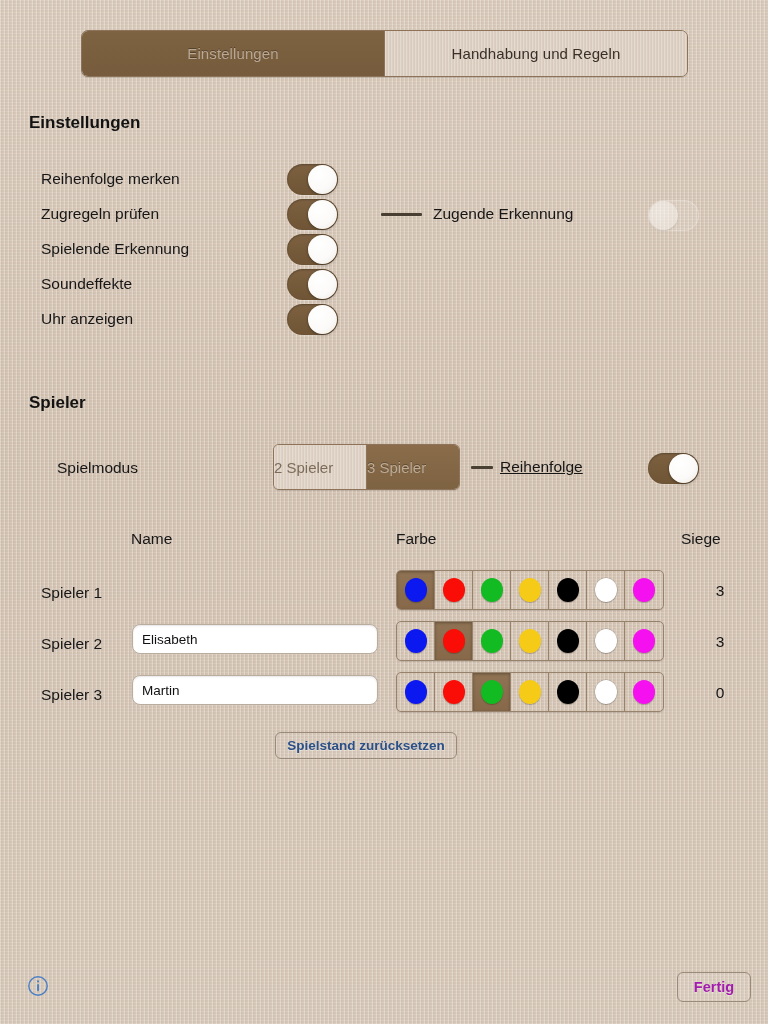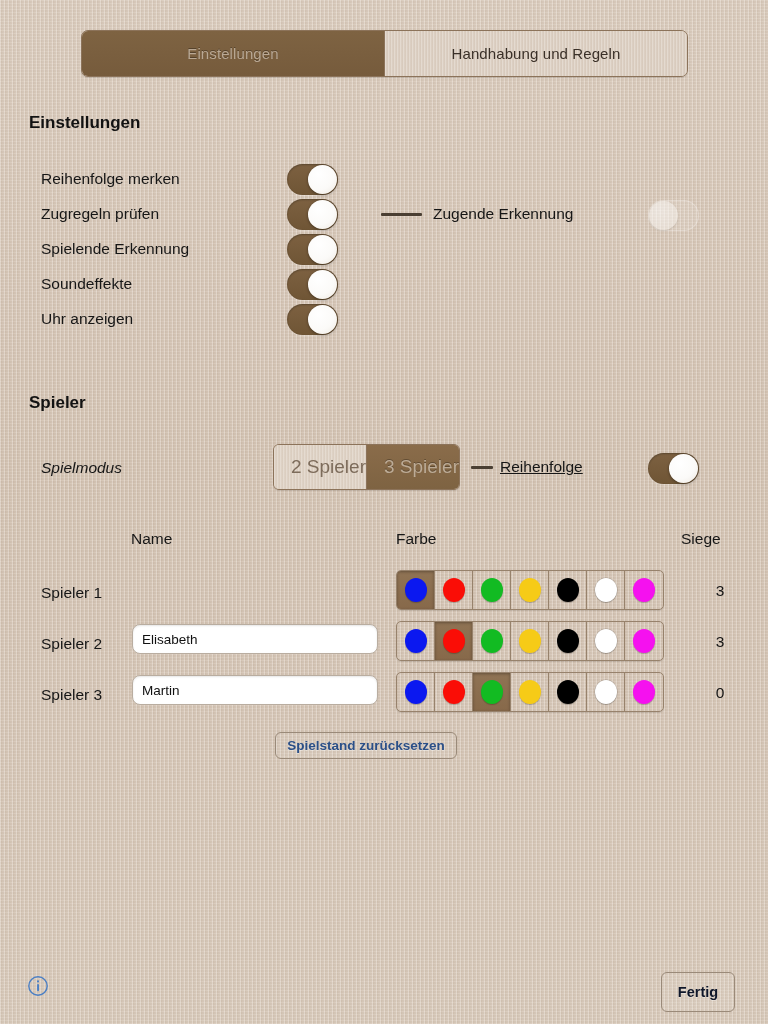--- a/index.html
+++ b/index.html
@@ -131,22 +131,22 @@
     display: flex;
     border: 1px solid #8c735a;
     border-radius: 6px;
     overflow: hidden;
     box-shadow: 0 1px 1px rgba(0,0,0,0.10);
   }
   .seg {
     flex: 1;
     display: flex;
     align-items: center;
-    justify-content: flex-end;
-    font-size: 19px;
+    justify-content: flex-start;
+    font-size: 15px;
     cursor: default;
   }
   .seg.on {
     background: linear-gradient(180deg,#8a6c4a 0%, #7e6342 100%);
     color: #bcab96;
     text-shadow: 0 -1px 0 rgba(0,0,0,0.28);
   }
   .seg.off {
     background-color: #dbcdbe;
     background-image: repeating-linear-gradient(90deg,
@@ -247,29 +247,29 @@
 
   
   .info-icon {
     position: absolute;
     left: 27px; top: 975px;
     width: 22px; height: 22px;
     cursor: default;
   }
   .done-btn {
     position: absolute;
-    left: 661px; top: 972px;
-    width: 74px; height: 40px;
+    left: 677px; top: 972px;
+    width: 74px; height: 30px;
     display: flex;
     align-items: center;
     justify-content: center;
     border: 1px solid #9a8a79;
     border-radius: 6px;
     background: rgba(255,255,255,0.07);
-    color: #0f172a;
+    color: #a21caf;
     font-size: 14.5px;
     font-weight: bold;
     cursor: default;
     text-shadow: 0 1px 0 rgba(255,255,255,0.35);
   }
 </style>
 </head>
 <body>
 
 <div class="stage">
@@ -311,21 +311,21 @@
   </div>
 
   <div class="dash" style="left:381px; top:213px; width:41px;"></div>
   <div class="lbl" style="left:433px; top:205px;">Zugende Erkennung</div>
   <div class="switch off" style="left:648px; top:200px;">
     <div class="knob"></div>
   </div>
 
   <div class="section-title" id="title-spieler">Spieler</div>
 
-  <div class="lbl" style="left:41px; top:459px;font-style:italic;">Spielmodus</div>
+  <div class="lbl" style="left:57px; top:459px;">Spielmodus</div>
   <div class="segmented">
     <div class="seg off">
       <span>2 Spieler</span>
     </div>
     <div class="seg on">
       <span>3 Spieler</span>
     </div>
   </div>
 
   <div class="dash" style="left:471px; top:466px; width:22px;"></div>

